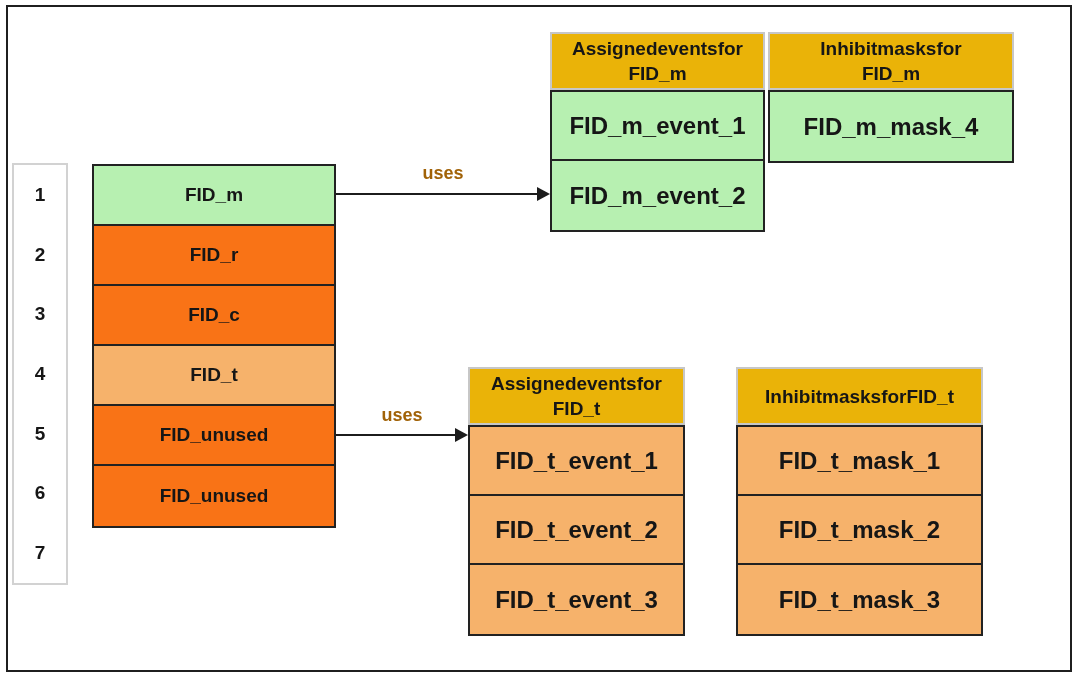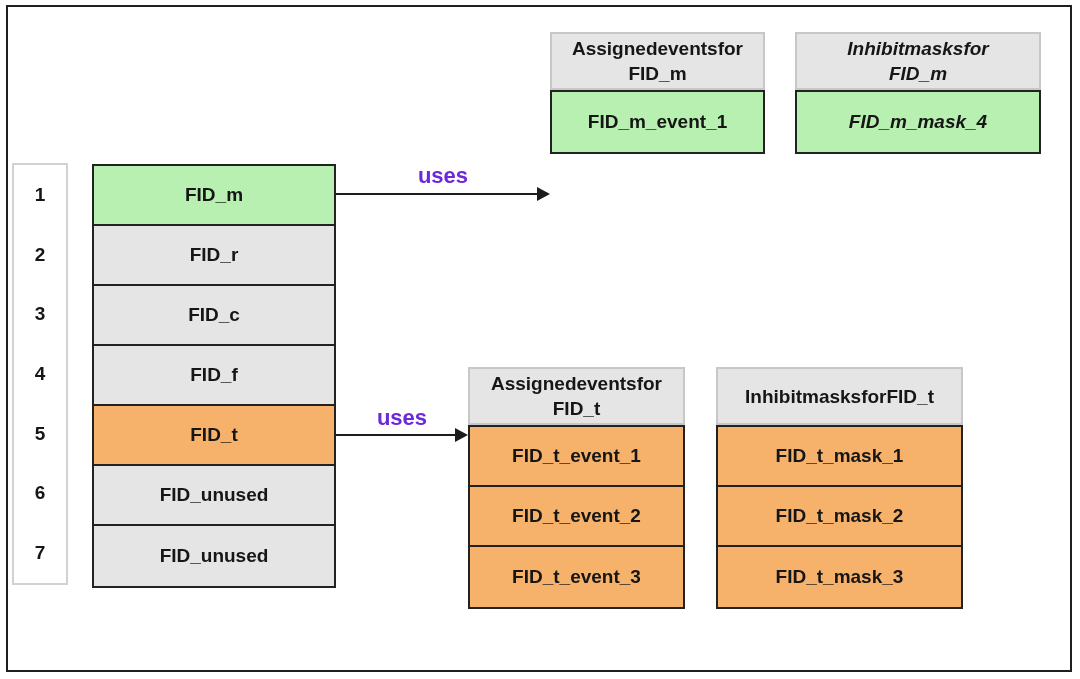--- a/index.html
+++ b/index.html
@@ -13,87 +13,87 @@
              border:2px solid #d2d2d2;box-sizing:border-box;background:#fff;
              display:flex;flex-direction:column;}
   .index-cell{flex:1;display:flex;align-items:center;justify-content:center;
               font-weight:bold;font-size:19px;}
 
   
   .fid-table{position:absolute;left:92px;top:164px;width:244px;
              border:2px solid #222;box-sizing:border-box;background:#fff;}
   .fid-row{height:60px;box-sizing:border-box;border-bottom:2px solid #222;
            display:flex;align-items:center;justify-content:center;
-           font-weight:bold;font-size:19px;background:#e5e5e5;}
+           font-weight:bold;font-size:19px;background:#f97316;}
   .fid-row:last-child{border-bottom:none;}
   .hl-green{background:#b7f0b1;}
   .hl-orange{background:#f6b26b;}
 
   
   .subtable{position:absolute;box-sizing:border-box;}
   .tbl-header{box-sizing:border-box;height:58px;border:2px solid #c7c7c7;
-              background:#e5e5e5;display:flex;flex-direction:column;
+              background:#eab308;display:flex;flex-direction:column;
               align-items:center;justify-content:center;
               font-weight:bold;font-size:19px;line-height:25px;}
   .tbl-cells{box-sizing:border-box;border:2px solid #222;border-top-width:2px;}
-  .tbl-cell{height:60px;box-sizing:border-box;border-bottom:2px solid #222;
+  .tbl-cell{height:69px;box-sizing:border-box;border-bottom:2px solid #222;
             display:flex;align-items:center;justify-content:center;
-            font-weight:bold;font-size:19px;}
+            font-weight:bold;font-size:24px;}
   .tbl-cell:last-child{border-bottom:none;}
 
   
   .arrow{position:absolute;height:2px;background:#1c1c1c;}
   .arrow::after{content:"";position:absolute;right:-13px;top:-6px;
                 border-left:13px solid #1c1c1c;border-top:7px solid transparent;
                 border-bottom:7px solid transparent;}
-  .arrow-label{position:absolute;text-align:center;font-size:22px;
-               font-weight:bold;color:#6d28d9;}
+  .arrow-label{position:absolute;text-align:center;font-size:18px;
+               font-weight:bold;color:#a16207;}
 </style>
 </head>
 <body>
 
 <div class="frame"></div>
 
 <div class="index-col">
   <div class="index-cell">1</div>
   <div class="index-cell">2</div>
   <div class="index-cell">3</div>
   <div class="index-cell">4</div>
   <div class="index-cell">5</div>
   <div class="index-cell">6</div>
   <div class="index-cell">7</div>
 </div>
 
 <div class="fid-table">
   <div class="fid-row hl-green">FID_m</div>
   <div class="fid-row">FID_r</div>
   <div class="fid-row">FID_c</div>
-  <div class="fid-row">FID_f</div>
   <div class="fid-row hl-orange">FID_t</div>
   <div class="fid-row">FID_unused</div>
   <div class="fid-row">FID_unused</div>
 </div>
 
 <div class="arrow" style="left:336px;top:193px;width:201px;"></div>
 <div class="arrow-label" style="left:336px;top:163px;width:214px;">uses</div>
 
 <div class="arrow" style="left:336px;top:434px;width:119px;"></div>
 <div class="arrow-label" style="left:336px;top:405px;width:132px;">uses</div>
 
 <div class="subtable" style="left:550px;top:32px;width:215px;">
   <div class="tbl-header">
     <span>Assignedeventsfor</span>
     <span>FID_m</span>
   </div>
   <div class="tbl-cells">
     <div class="tbl-cell hl-green">FID_m_event_1</div>
+    <div class="tbl-cell hl-green">FID_m_event_2</div>
   </div>
 </div>
 
-<div class="subtable" style="left:795px;top:32px;width:246px;font-style:italic;">
+<div class="subtable" style="left:768px;top:32px;width:246px;">
   <div class="tbl-header">
     <span>Inhibitmasksfor</span>
     <span>FID_m</span>
   </div>
   <div class="tbl-cells">
     <div class="tbl-cell hl-green">FID_m_mask_4</div>
   </div>
 </div>
 
 <div class="subtable" style="left:468px;top:367px;width:217px;">
@@ -101,21 +101,21 @@
     <span>Assignedeventsfor</span>
     <span>FID_t</span>
   </div>
   <div class="tbl-cells">
     <div class="tbl-cell hl-orange">FID_t_event_1</div>
     <div class="tbl-cell hl-orange">FID_t_event_2</div>
     <div class="tbl-cell hl-orange">FID_t_event_3</div>
   </div>
 </div>
 
-<div class="subtable" style="left:716px;top:367px;width:247px;">
+<div class="subtable" style="left:736px;top:367px;width:247px;">
   <div class="tbl-header">
     <span>InhibitmasksforFID_t</span>
   </div>
   <div class="tbl-cells">
     <div class="tbl-cell hl-orange">FID_t_mask_1</div>
     <div class="tbl-cell hl-orange">FID_t_mask_2</div>
     <div class="tbl-cell hl-orange">FID_t_mask_3</div>
   </div>
 </div>
 

